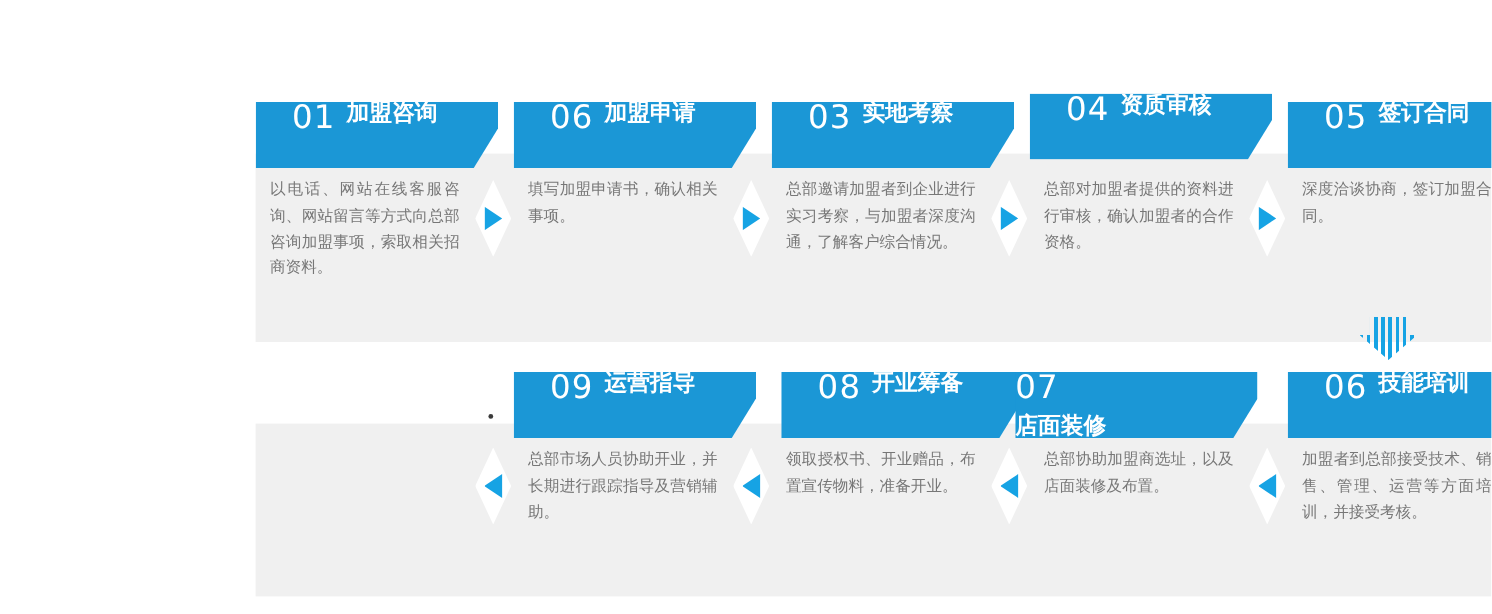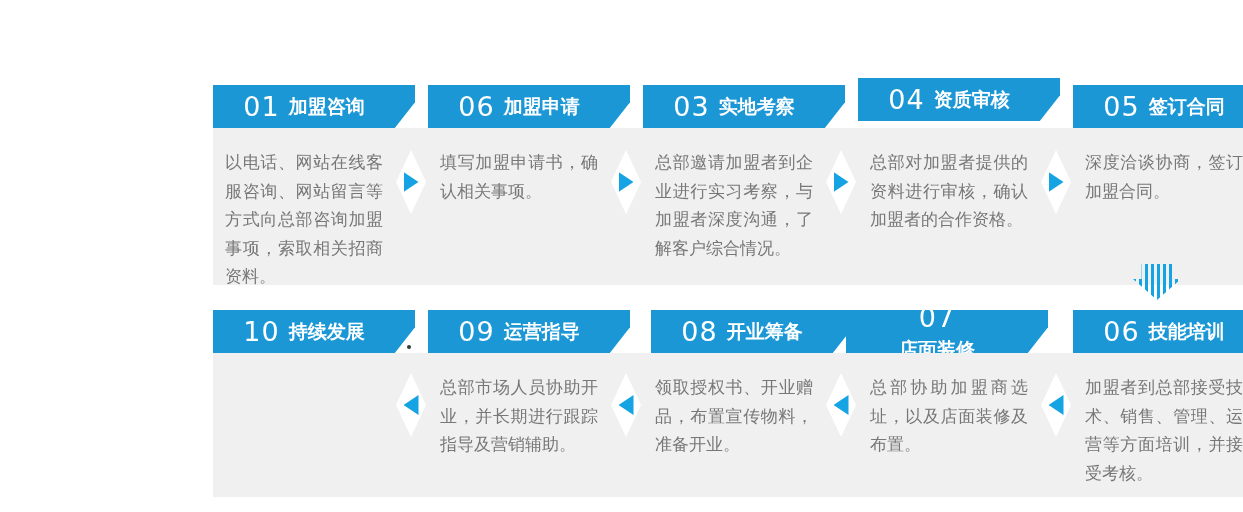--- a/index.html
+++ b/index.html
@@ -4,29 +4,29 @@
 <style>
   html,body{margin:0;padding:0;background:#ffffff;}
   .stage{
     position:relative;width:1243px;height:512px;background:#ffffff;overflow:hidden;
     font-family:"DejaVu Sans","Liberation Sans",sans-serif;
   }
   .band{position:absolute;left:213px;width:1030px;background:var(--gray,#f0f0f0);}
   .band.r1{top:128px;height:157px;}
   .band.r2{top:353px;height:144px;}
   .header{
-    position:absolute;width:202px;height:43px;background:var(--blue,#1b97d6);
-    display:flex;align-items:center;justify-content:center;gap:9px;
+    position:absolute;width:202px;height:55px;background:var(--blue,#1b97d6);
+    display:flex;align-items:flex-start;justify-content:center;gap:9px;
     padding-right:20px;box-sizing:border-box;color:#fff;
     clip-path:polygon(0 0,100% 0,100% 40%,90% 100%,0 100%);
   }
   .num{font-size:27px;font-weight:400;letter-spacing:1px;line-height:1;}
   .ttl{font-size:19px;font-weight:700;line-height:1;}
   .desc{
-    position:absolute;width:158px;font-size:17px;line-height:1.68;
+    position:absolute;width:158px;font-size:13px;line-height:1.68;
     color:var(--txt,#777);text-align:justify;
   }
   .diamond{
     position:absolute;width:30px;height:64px;background:#ffffff;
     clip-path:polygon(50% 0,100% 50%,50% 100%,0 50%);
     display:flex;align-items:center;justify-content:center;
   }
   .tri{width:15px;height:20px;background:var(--arrow,#16a3e4);clip-path:polygon(0 0,100% 50%,0 100%);}
   .tri.left{clip-path:polygon(100% 0,0 50%,100% 100%);}
   .down-arrow{
@@ -79,24 +79,20 @@
     </div>
   <div class="diamond" style="left:826px;top:150px;">
       <div class="tri"></div>
     </div>
   <div class="diamond" style="left:1041px;top:150px;">
       <div class="tri"></div>
     </div>
 
   <div class="down-arrow"></div>
 
-  <div class="header" style="left:213px;top:310px;">
-    <span class="num">10</span>
-    <span class="ttl">持续发展</span>
-  </div>
   <div class="header" style="left:428px;top:310px;">
     <span class="num">09</span>
     <span class="ttl">运营指导</span>
   </div>
   <div class="header" style="left:651px;top:310px;">
     <span class="num">08</span>
     <span class="ttl">开业筹备</span>
   </div>
   <div class="header" style="left:846px;top:310px;flex-direction:column;">
     <span class="num">07</span>

